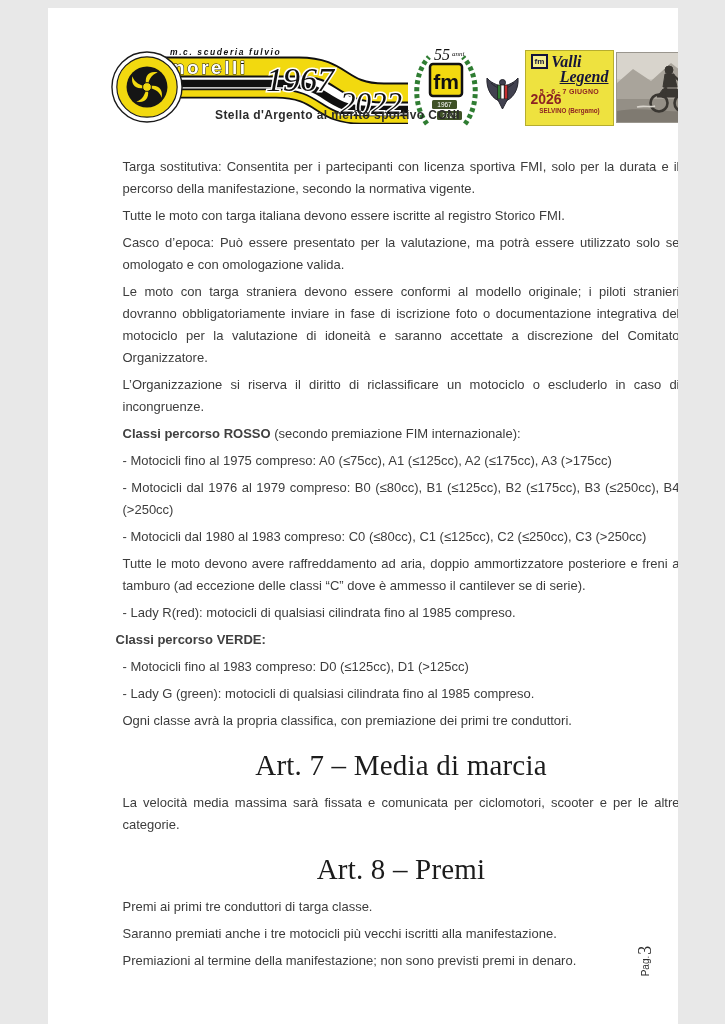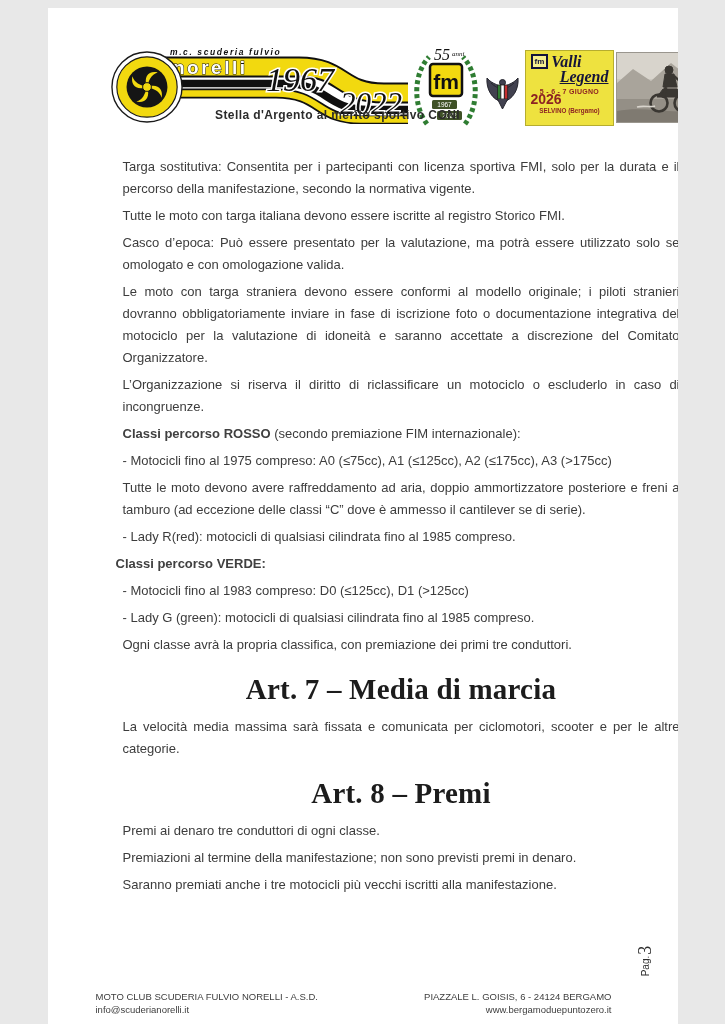--- a/index.html
+++ b/index.html
@@ -26,21 +26,21 @@
   .ec-year{font-size:14px;font-weight:bold;color:#8d2323;text-align:left;line-height:9px;}
   .ec-loc{margin-top:3px;font-size:6.3px;font-weight:bold;color:#8d2323;text-align:center;}
   .photo{position:absolute;left:508px;top:6px;width:98px;height:71px;border:1px solid #9a968e;
          box-sizing:border-box;overflow:hidden;}
 
   
   .content{position:absolute;top:148px;left:75px;width:557px;}
   .content p{margin:0 0 5px 0;font-size:13px;line-height:22px;text-align:justify;color:#3c3c3c;}
   .content p b{color:#404040;}
   .outdent{margin-left:-7px !important;}
-  h2.art{font-family:"Liberation Serif",serif;font-size:29px;font-weight:700;color:#1c1c1c;
+  h2.art{font-family:"Liberation Serif",serif;font-size:29px;font-weight:400;color:#1c1c1c;
          text-align:center;margin:16px 0 10px 0;line-height:34px;letter-spacing:.2px;}
 
   
   .pagenum{position:absolute;right:8px;top:928px;width:50px;height:50px;display:flex;
            align-items:center;justify-content:center;transform:rotate(-90deg);color:#2e2e2e;}
   .pagenum .lbl{font-size:10px;}
   .pagenum .num{font-size:18px;font-family:"Liberation Serif",serif;margin-left:1px;}
 
   
   .footer{position:absolute;left:48px;right:66px;top:983px;display:flex;justify-content:space-between;
@@ -140,45 +140,37 @@
   </div>
 
   <div class="content">
     <p><b></b><span>Targa sostitutiva: Consentita per i partecipanti con licenza sportiva FMI, solo per la durata e il percorso della manifestazione, secondo la normativa vigente.</span></p>
     <p><b></b><span>Tutte le moto con targa italiana devono essere iscritte al registro Storico FMI.</span></p>
     <p><b></b><span>Casco d’epoca: Può essere presentato per la valutazione, ma potrà essere utilizzato solo se omologato e con omologazione valida.</span></p>
     <p><b></b><span>Le moto con targa straniera devono essere conformi al modello originale; i piloti stranieri dovranno obbligatoriamente inviare in fase di iscrizione foto o documentazione integrativa del motociclo per la valutazione di idoneità e saranno accettate a discrezione del Comitato Organizzatore.</span></p>
     <p><b></b><span>L’Organizzazione si riserva il diritto di riclassificare un motociclo o escluderlo in caso di incongruenze.</span></p>
     <p><b>Classi percorso ROSSO</b><span> (secondo premiazione FIM internazionale):</span></p>
     <p><b></b><span>- Motocicli fino al 1975 compreso: A0 (≤75cc), A1 (≤125cc), A2 (≤175cc), A3 (&gt;175cc)</span></p>
+    <p><b></b><span>- Motocicli dal 1976 al 1979 compreso: B0 (≤80cc), B1 (≤125cc), B2 (≤175cc), B3 (≤250cc), B4 (&gt;250cc)</span></p>
+    <p><b></b><span>- Motocicli dal 1980 al 1983 compreso: C0 (≤80cc), C1 (≤125cc), C2 (≤250cc), C3 (&gt;250cc)</span></p>
     <p><b></b><span>Tutte le moto devono avere raffreddamento ad aria, doppio ammortizzatore posteriore e freni a tamburo (ad eccezione delle classi “C” dove è ammesso il cantilever se di serie).</span></p>
     <p><b></b><span>- Lady R(red): motocicli di qualsiasi cilindrata fino al 1985 compreso.</span></p>
     <p class="outdent"><b>Classi percorso VERDE:</b><span></span></p>
     <p><b></b><span>- Motocicli fino al 1983 compreso: D0 (≤125cc), D1 (&gt;125cc)</span></p>
     <p><b></b><span>- Lady G (green): motocicli di qualsiasi cilindrata fino al 1985 compreso.</span></p>
     <p><b></b><span>Ogni classe avrà la propria classifica, con premiazione dei primi tre conduttori.</span></p>
 
     <h2 class="art">Art. 7 – Media di marcia</h2>
     <p>La velocità media massima sarà fissata e comunicata per ciclomotori, scooter e per le altre categorie.</p>
 
     <h2 class="art">Art. 8 – Premi</h2>
-    <p>Premi ai denaro tre conduttori di ogni classe.</p>
+    <p>Premi ai primi tre conduttori di targa classe.</p>
+    <p>Saranno premiati anche i tre motocicli più vecchi iscritti alla manifestazione.</p>
     <p>Premiazioni al termine della manifestazione; non sono previsti premi in denaro.</p>
-    <p>Saranno premiati anche i tre motocicli più vecchi iscritti alla manifestazione.</p>
   </div>
 
   <div class="pagenum">
     <span class="lbl">Pag.</span>
       <span class="num">3</span>
   </div>
 
-  <div class="footer">
-    <div class="left">
-      <div>MOTO CLUB SCUDERIA FULVIO NORELLI - A.S.D.</div>
-      <div>info@scuderianorelli.it</div>
-    </div>
-    <div class="right">
-      <div>PIAZZALE L. GOISIS, 6 - 24124 BERGAMO</div>
-      <div>www.bergamoduepuntozero.it</div>
-    </div>
-  </div>
 
 </div>
 
 </body></html>

